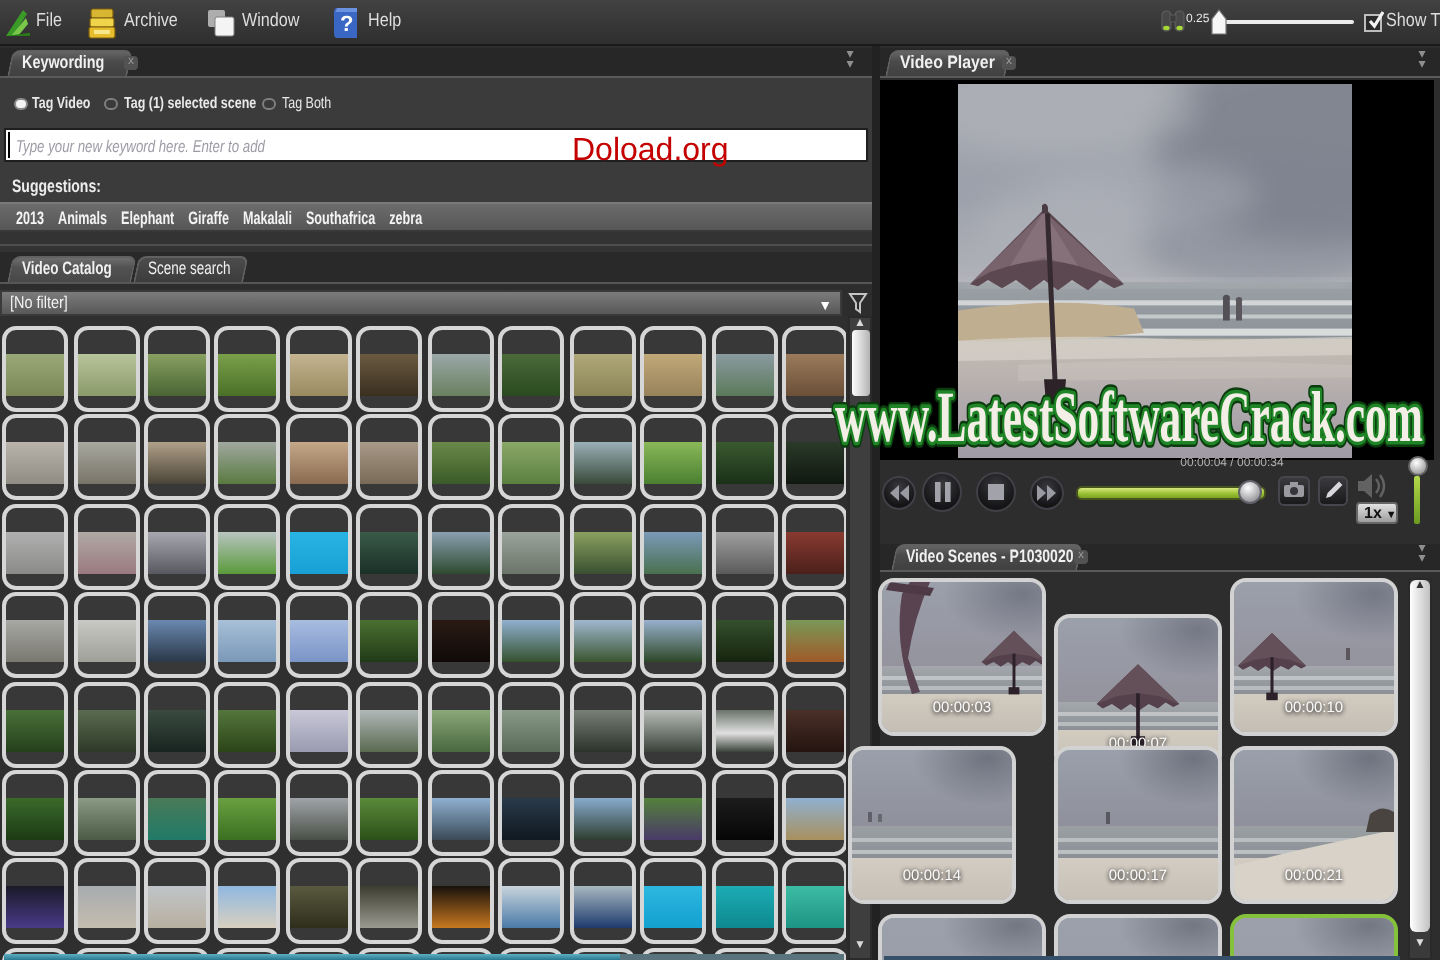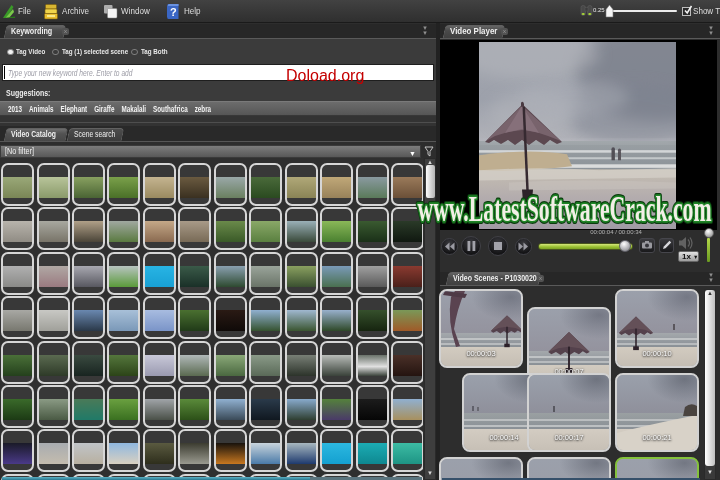--- a/index.html
+++ b/index.html
@@ -63,21 +63,21 @@
     <span style="position:absolute;right:-4px;top:3px;color:#9a9a9a;background:#525252;border-radius:2px;font-size:6px;font-weight:normal;line-height:7px;padding:0 2px">x</span>
   </div>
 <div class="chev" style="left:420px;top:26px">▾<br>▾</div>
 <div class="a" style="left:0;top:38px;width:436px;height:1px;background:#5a5a5a"></div>
 <div class="a" style="left:0;top:39px;width:436px;height:79px;background:#3b3b3b"></div>
 <div class="a" style="left:7px;top:48.5px;width:6.5px;height:6.5px;border-radius:50%;background:#f4f4f4;border:1px solid #8a8a8a"></div>
 <div class="a" style="left:16px;top:46.5px;color:#e9e9e9;font-size:8px;font-weight:bold"><span style="display:inline-block;transform:scaleX(.78);transform-origin:0 50%;white-space:nowrap;">Tag Video</span></div>
 <div class="a" style="left:52px;top:48.5px;width:6.5px;height:6.5px;border-radius:50%;background:#3a3a3a;border:1px solid #7e7e7e"></div>
 <div class="a" style="left:62px;top:46.5px;color:#e9e9e9;font-size:8px;font-weight:bold"><span style="display:inline-block;transform:scaleX(.78);transform-origin:0 50%;white-space:nowrap;">Tag (1) selected scene</span></div>
 <div class="a" style="left:131px;top:48.5px;width:6.5px;height:6.5px;border-radius:50%;background:#3a3a3a;border:1px solid #7e7e7e"></div>
-<div class="a" style="left:141px;top:46.5px;color:#e9e9e9;font-size:8px;font-weight:bold"><span style="display:inline-block;transform:scaleX(.78);transform-origin:0 50%;white-space:nowrap;">Tag Both</span></div>
+<div class="a" style="left:141px;top:46.5px;color:#e9e9e9;font-size:8px;font-weight:normal"><span style="display:inline-block;transform:scaleX(.78);transform-origin:0 50%;white-space:nowrap;">Tag Both</span></div>
 <div class="a" style="left:2px;top:64px;width:432px;height:17px;background:#fff;border:1px solid #1e1e1e"></div>
 <div class="a" style="left:4px;top:66px;width:1px;height:13px;background:#000"></div>
 <div class="a" style="left:8px;top:68px;color:#9c9ca6;font-size:8.5px;font-style:italic"><span style="display:inline-block;transform:scaleX(.78);transform-origin:0 50%;white-space:nowrap;">Type your new keyword here. Enter to add</span></div>
 <div class="a" style="left:286px;top:67px;color:#c40000;font-size:16px">Doload.org</div>
 <div class="a" style="left:6px;top:88px;color:#ededed;font-size:9px;font-weight:bold"><span style="display:inline-block;transform:scaleX(.78);transform-origin:0 50%;white-space:nowrap;">Suggestions:</span></div>
 <div class="a" style="left:0;top:101px;width:436px;height:15px;background:linear-gradient(180deg,#6c6c6c,#565656);border-top:1px solid #7a7a7a;border-bottom:1px solid #383838"></div>
 <div class="a" style="left:8px;top:104px;color:#f4f4f4;font-size:9px"><span style="display:inline-block;transform:scaleX(.7);transform-origin:0 50%;white-space:nowrap;"><b style="margin-right:10px">2013</b><b style="margin-right:10px">Animals</b><b style="margin-right:10px">Elephant</b><b style="margin-right:10px">Giraffe</b><b style="margin-right:10px">Makalali</b><b style="margin-right:10px">Southafrica</b><b style="margin-right:10px">zebra</b></span></div>
 <div class="a" style="left:0;top:116px;width:436px;height:10px;background:#333333"></div>
 <div class="a" style="left:0;top:122px;width:436px;height:1px;background:#4e4e4e"></div>
 <div class="a" style="left:0;top:126px;width:436px;height:15px;background:#292929"></div>
@@ -517,21 +517,21 @@
     <div class="a" style="left:0;top:56px;width:80px;height:19px;background:linear-gradient(180deg,#d2cbc0,#c5beb4)"></div>
     <svg style="position:absolute;left:0px;top:23px" width="38" height="38" viewBox="0 0 60 60">
       <path d="M30 4 L57 30 L53 32 L48 29 L43 33 L37 30 L31 34 L25 30 L19 34 L13 30 L7 33 L3 30 Z" fill="#54414c"></path>
       <path d="M30 4 L57 30 L44 25 L30 23 L16 25 L3 30 Z" fill="#645058"></path>
       <rect x="28.8" y="23" width="2.4" height="32" fill="#2c2029"></rect>
       <rect x="25.5" y="51" width="9" height="6" fill="#2c2029"></rect>
     </svg>
     <div class="a" style="left:56px;top:33px;width:2px;height:6px;background:#5a565c"></div>
     <div class="ts">00:00:10</div>
   </div>
-<div class="sc" style="left:462px;top:373px">
+<div class="sc" style="left:424px;top:373px">
     <div class="a" style="left:0;top:0;width:80px;height:38px;background:linear-gradient(180deg,#9aa0ab,#8f909b)"></div>
     <div class="a" style="left:30px;top:0;width:50px;height:28px;background:radial-gradient(ellipse at 75% 15%,rgba(88,92,104,.65),rgba(88,92,104,0) 70%)"></div>
     <div class="a" style="left:8px;top:31px;width:2px;height:5px;background:#60606a"></div>
     <div class="a" style="left:13px;top:32px;width:2px;height:4px;background:#686870"></div>
     <div class="a" style="left:0;top:38px;width:80px;height:16px;background:linear-gradient(180deg,#9aa0a2,#8a9096)"></div>
     <div class="a" style="left:0;top:44px;width:80px;height:1.5px;background:#dadcdc;opacity:.55"></div>
     <div class="a" style="left:0;top:50px;width:80px;height:2px;background:#dcdede;opacity:.6"></div>
     <div class="a" style="left:0;top:54px;width:80px;height:21px;background:linear-gradient(180deg,#d3ccc2,#c7c0b6)"></div>
     <div class="ts">00:00:14</div>
   </div>

